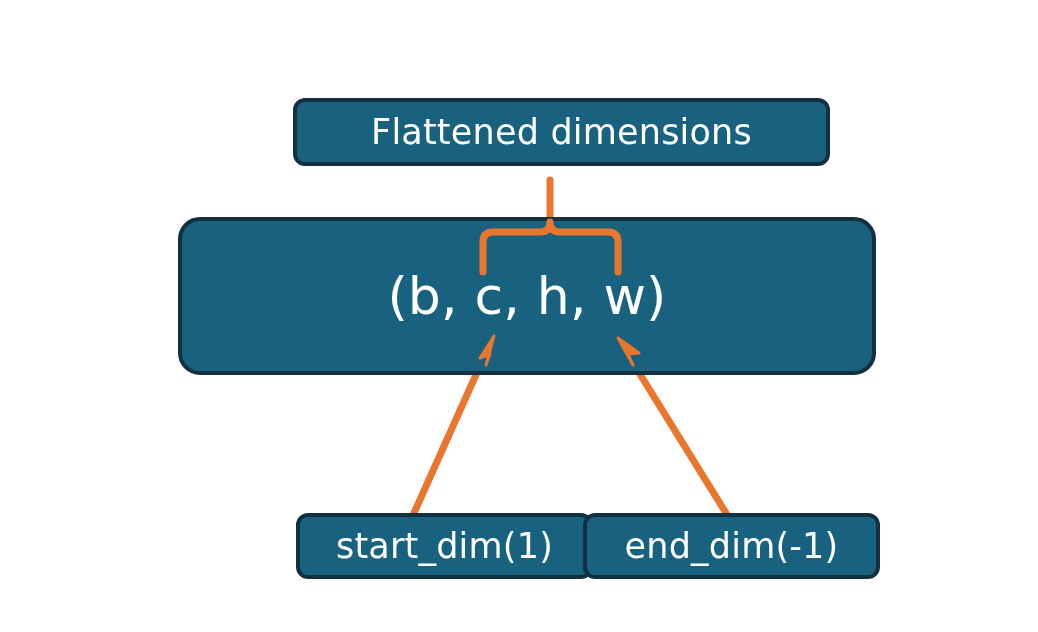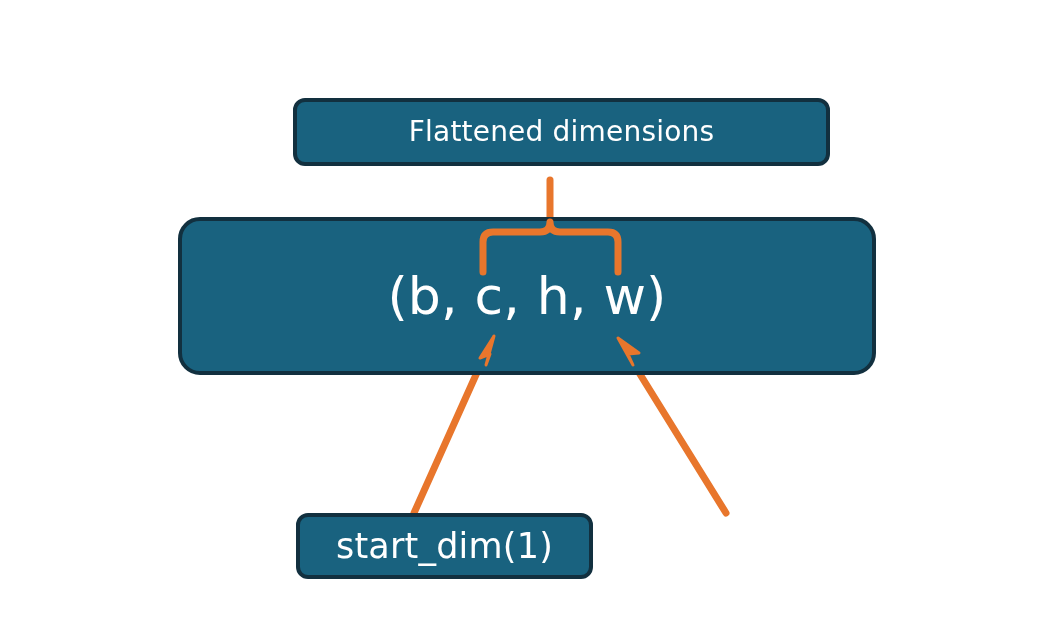--- a/index.html
+++ b/index.html
@@ -31,21 +31,21 @@
     font-weight: 400;
     letter-spacing: 0.2px;
     z-index: 2;
   }
   #node-flattened {
     left: 293px;
     top: 98px;
     width: 537px;
     height: 68px;
     border-radius: 12px;
-    font-size: 28px;
+    font-size: 35px;
   }
   #node-shape {
     left: 178px;
     top: 217px;
     width: 698px;
     height: 158px;
     border-radius: 22px;
     font-size: 52px;
     justify-content: center;
   }
@@ -108,20 +108,23 @@
   </div>
 
   <div class="node" id="node-shape">
     <span class="node-label">(b, c, h, w)</span>
   </div>
 
   <div class="node" id="node-start-dim">
     <span class="node-label">start_dim(1)</span>
   </div>
 
+  <div class="node" id="node-end-dim">
+    <span class="node-label">end_dim(-1)</span>
+  </div>
 
   <svg id="overlay-over" viewBox="0 0 1038 632">
 
     <path d="M 483 272
              L 483 242
              Q 483 232 493 232
              L 540 232
              Q 550 232 550 222
              Q 550 232 560 232
              L 608 232

